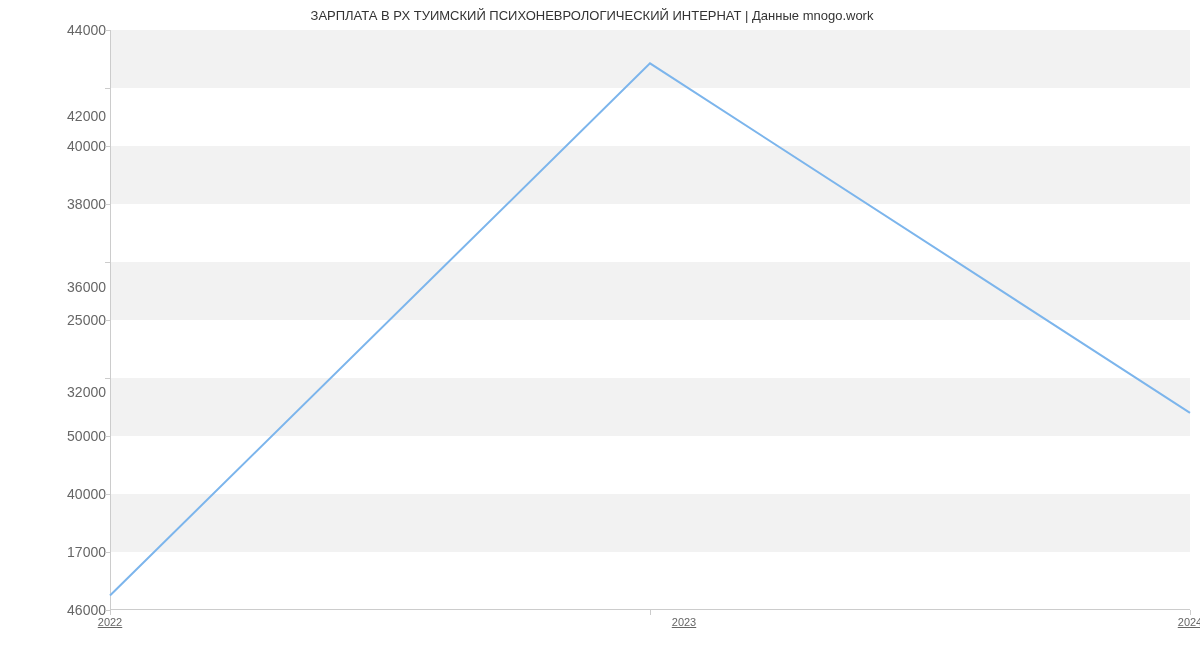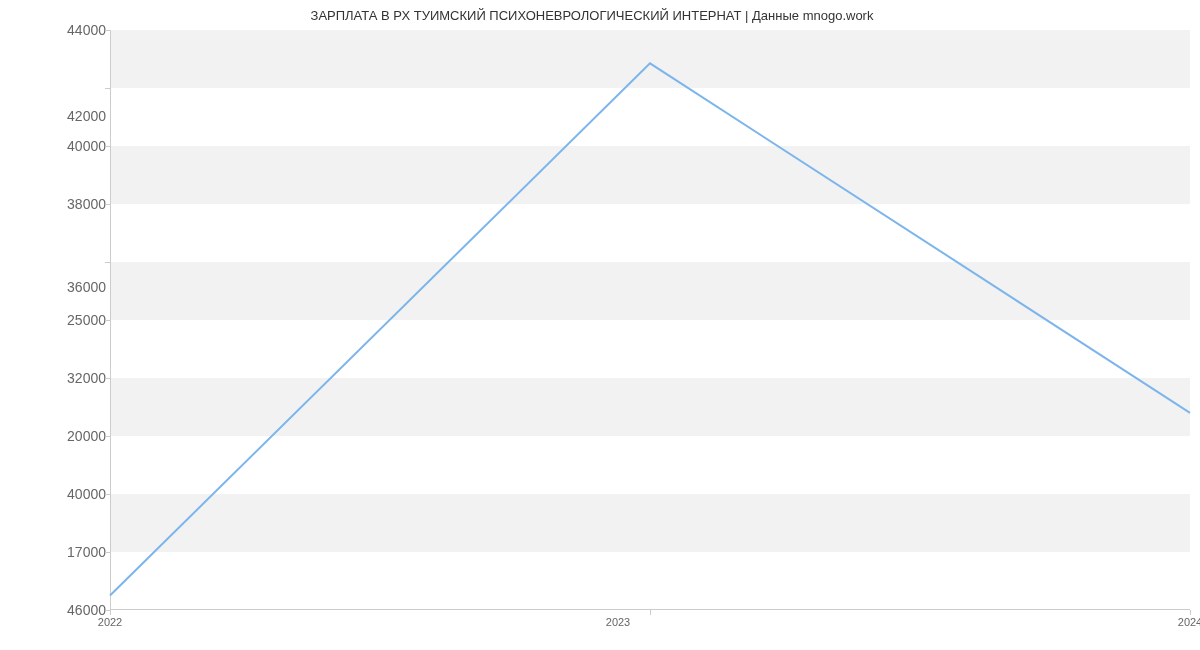--- a/index.html
+++ b/index.html
@@ -51,20 +51,21 @@
       transform: translateY(-50%);
       text-align: right;
       width: 50px;
     }
     .x-tick {
       position: absolute;
       top: 616px;
       font-size: 11px;
       color: #666666;
       transform: translateX(-50%);
+      text-decoration: underline;
     }
     .y-tick-mark {
       position: absolute;
       width: 5px;
       height: 1px;
       background: #cccccc;
       left: 105px;
     }
     .x-tick-mark {
       position: absolute;
@@ -96,35 +97,35 @@
     </div>
   <svg class="line-svg">
       <polyline points="0,565.5 540,33.35000000000002 1080,382.79999999999995" fill="none" stroke="#7cb5ec" stroke-width="2"></polyline>
     </svg>
 <div class="y-tick" style="top: 610px;">46000</div>
     <div class="y-tick-mark" style="top: 610px;"></div>
     <div class="y-tick" style="top: 552px;">17000</div>
     <div class="y-tick-mark" style="top: 552px;"></div>
     <div class="y-tick" style="top: 494px;">40000</div>
     <div class="y-tick-mark" style="top: 494px;"></div>
-    <div class="y-tick" style="top: 436px;">20000</div>
+    <div class="y-tick" style="top: 436px;">50000</div>
     <div class="y-tick-mark" style="top: 436px;"></div>
-    <div class="y-tick" style="top: 378px; text-align: right;">32000</div>
+    <div class="y-tick" style="top: 392px; text-align: right;">32000</div>
     <div class="y-tick-mark" style="top: 378px;"></div>
     <div class="y-tick" style="top: 320px;">25000</div>
     <div class="y-tick-mark" style="top: 320px;"></div>
     <div class="y-tick" style="top: 262px; margin-top: 25px;">36000</div>
     <div class="y-tick-mark" style="top: 262px;"></div>
     <div class="y-tick" style="top: 204px;">38000</div>
     <div class="y-tick-mark" style="top: 204px;"></div>
     <div class="y-tick" style="top: 146px;">40000</div>
     <div class="y-tick-mark" style="top: 146px;"></div>
     <div class="y-tick" style="top: 88px; margin-top: 28px;">42000</div>
     <div class="y-tick-mark" style="top: 88px;"></div>
     <div class="y-tick" style="top: 30px;">44000</div>
     <div class="y-tick-mark" style="top: 30px;"></div>
     <div class="x-tick" style="left: 110px;">2022</div>
     <div class="x-tick-mark" style="left: 110px;"></div>
-    <div class="x-tick" style="left: 618px;">2023</div>
+    <div class="x-tick" style="left: 684px;">2023</div>
     <div class="x-tick-mark" style="left: 650px;"></div>
     <div class="x-tick" style="left: 1190px;">2024</div>
     <div class="x-tick-mark" style="left: 1190px;"></div>
   </div>
 
 </body></html>

